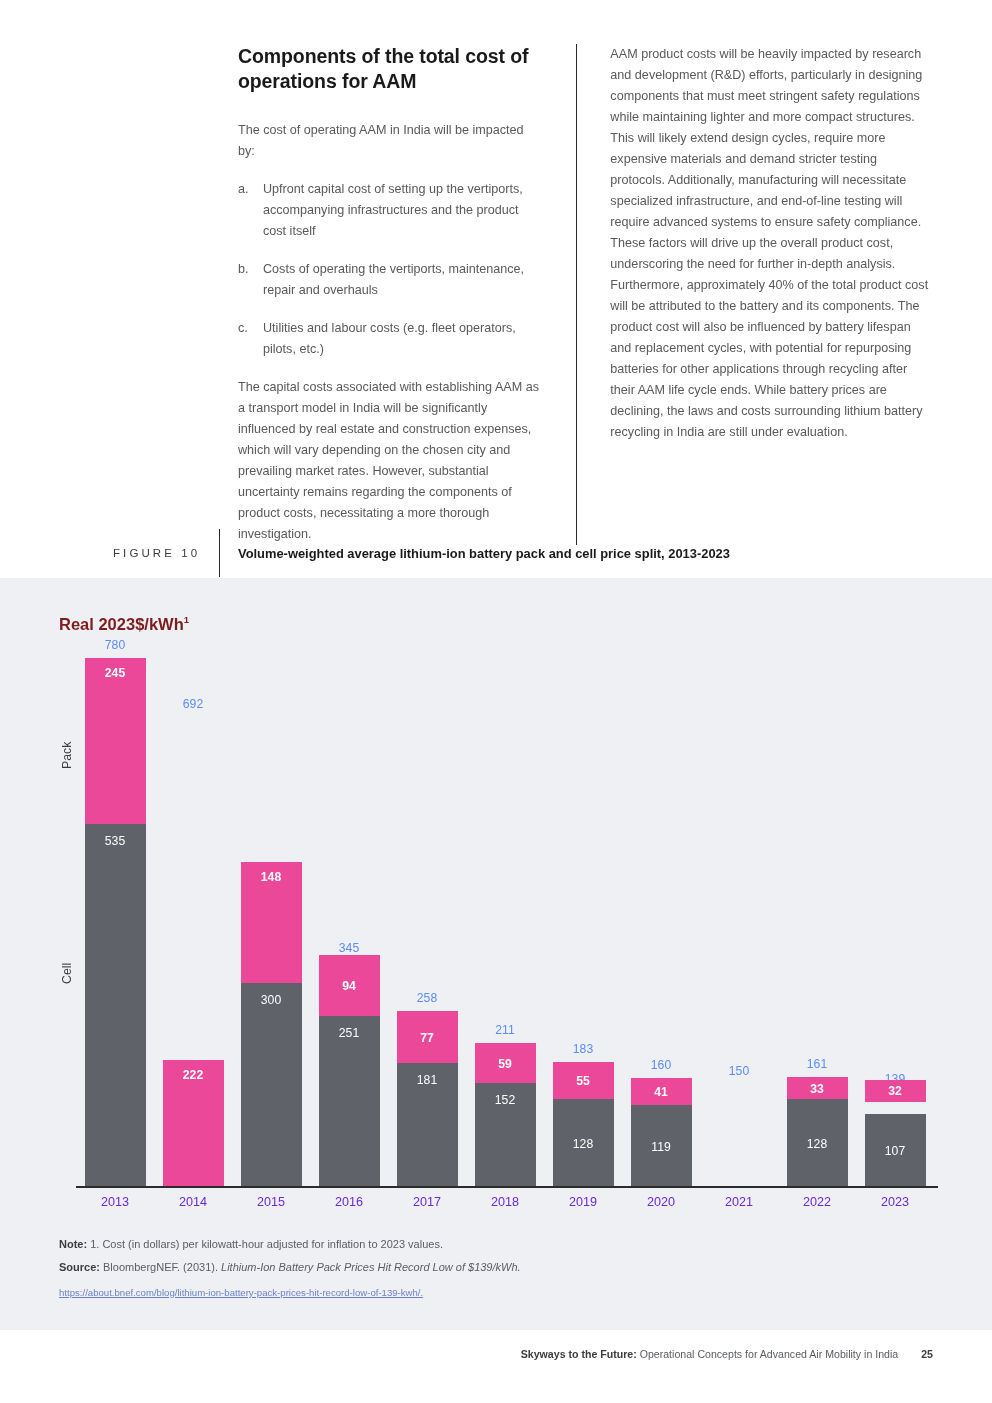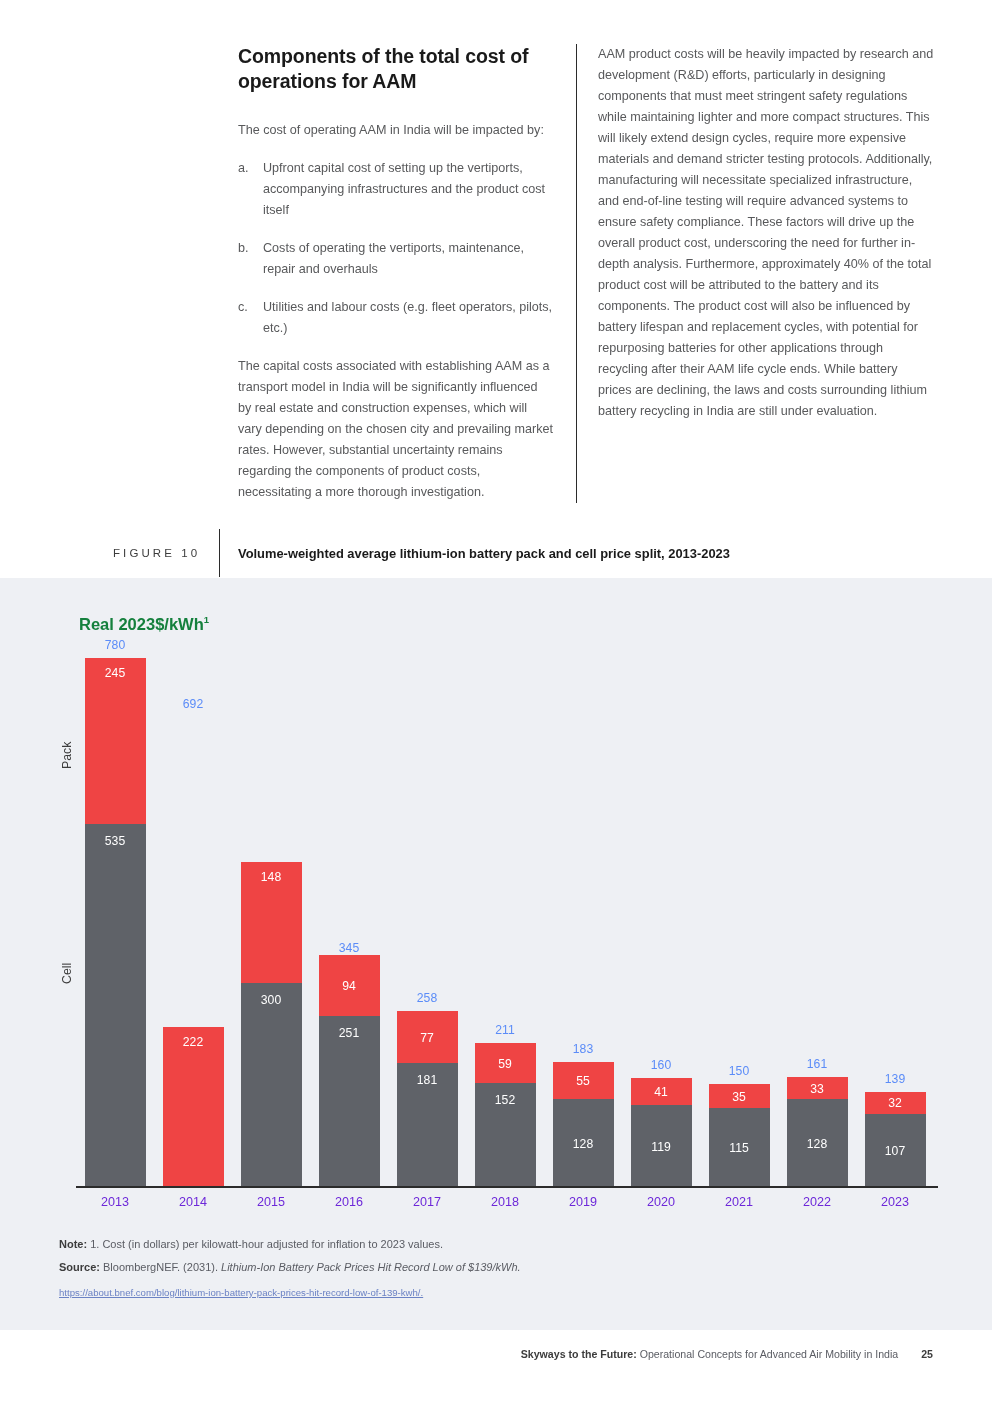--- a/index.html
+++ b/index.html
@@ -22,21 +22,21 @@
     left: 0; top: 0;
     width: 992px;
     height: 578px;
     background: #ffffff;
   }
   .columns {
     position: absolute;
     left: 238px; top: 44px;
     width: 696px;
     display: flex;
-    gap: 0px;
+    gap: 12px;
   }
   .col-left {
     width: 338px;
     padding-right: 22px;
     box-sizing: border-box;
   }
   .col-divider {
     width: 1px;
     background: #2b2b2b;
     align-self: stretch;
@@ -125,22 +125,21 @@
     left: 0; top: 578px;
     width: 992px;
     height: 752px;
     background: #eef0f4;
   }
   .chart-title {
     position: absolute;
     left: 59px; top: 36px;
     font-size: 16.5px;
     font-weight: bold;
-    color: #15803d;
-    margin-left: 20px;
+    color: #7f1d1d;
   }
   .chart-title sup {
     font-size: 9.5px;
     vertical-align: super;
     font-weight: bold;
   }
 
   
   .axis-cat {
     position: absolute;
@@ -197,21 +196,21 @@
     position: relative;
   }
   .seg {
     width: 100%;
     display: flex;
     align-items: center;
     justify-content: center;
     box-sizing: border-box;
     overflow: hidden;
   }
-  .seg-pack { background: #ef4444; }
+  .seg-pack { background: #ec4899; font-weight: bold; }
   .seg-cell { background: #5f6268; }
   .seg-value {
     font-size: 12.2px;
     color: #ffffff;
     line-height: 1;
     padding-top: 1px;
   }
   .seg-cell .seg-value { padding-top: 2px; }
   .total-label {
     position: absolute;
@@ -342,21 +341,21 @@
               <span class="seg-value" style="padding-top: 9px;">245</span>
             </div>
             <div class="seg seg-cell" style="height: 362.154px; align-items: flex-start;">
               <span class="seg-value" style="padding-top: 11px;">535</span>
             </div>
           </div>
         </div>
         <div class="bar-group">
           <div class="total-label" style="bottom: 475.431px;">692</div>
           <div class="bar-stack">
-            <div class="seg seg-pack" style="height: 159px; align-items: flex-start;">
+            <div class="seg seg-pack" style="height: 126px; align-items: flex-start;">
               <span class="seg-value" style="padding-top: 9px;">222</span>
             </div>
           </div>
         </div>
         <div class="bar-group">
           <div class="total-label" style="bottom: 310.262px;">448</div>
           <div class="bar-stack">
             <div class="seg seg-pack" style="height: 121px; align-items: flex-start;">
               <span class="seg-value" style="padding-top: 9px;">148</span>
             </div>
@@ -415,47 +414,39 @@
             <div class="seg seg-pack" style="height: 27.7538px;">
               <span class="seg-value">41</span>
             </div>
             <div class="seg seg-cell" style="height: 80.5538px;">
               <span class="seg-value">119</span>
             </div>
           </div>
         </div>
         <div class="bar-group">
           <div class="total-label" style="bottom: 108.538px;">150</div>
-          <div class="bar-stack">
-            <div class="seg seg-pack" style="height: 23.6923px;">
-              <span class="seg-value">35</span>
-            </div>
-            <div class="seg seg-cell" style="height: 77.8462px;">
-              <span class="seg-value">115</span>
-            </div>
-          </div>
         </div>
         <div class="bar-group">
           <div class="total-label" style="bottom: 115.985px;">161</div>
           <div class="bar-stack">
             <div class="seg seg-pack" style="height: 22.3385px;">
               <span class="seg-value">33</span>
             </div>
             <div class="seg seg-cell" style="height: 86.6462px;">
               <span class="seg-value">128</span>
             </div>
           </div>
         </div>
         <div class="bar-group">
           <div class="total-label" style="bottom: 101.092px;">139</div>
           <div class="bar-stack">
             <div class="seg seg-pack" style="height: 21.6615px;">
               <span class="seg-value">32</span>
             </div>
-            <div class="seg seg-cell" style="height: 72.4308px;">
+            <div class="seg seg-cell" style="height: 72.4308px; margin-top: 12px;">
               <span class="seg-value">107</span>
             </div>
           </div>
         </div>
       </div>
   </div>
 
   <div class="baseline"></div>
   <div class="xlabels" id="xlabels-container">
       <div class="xlabel">2013</div>

